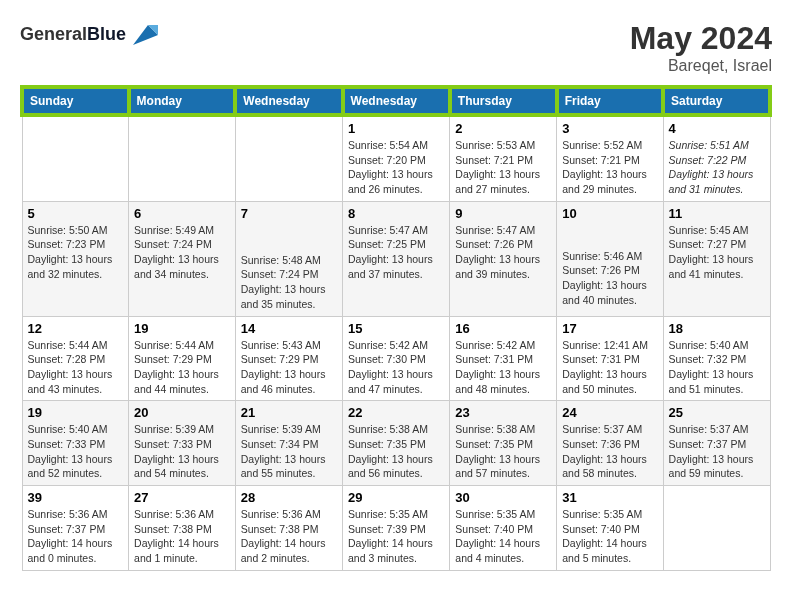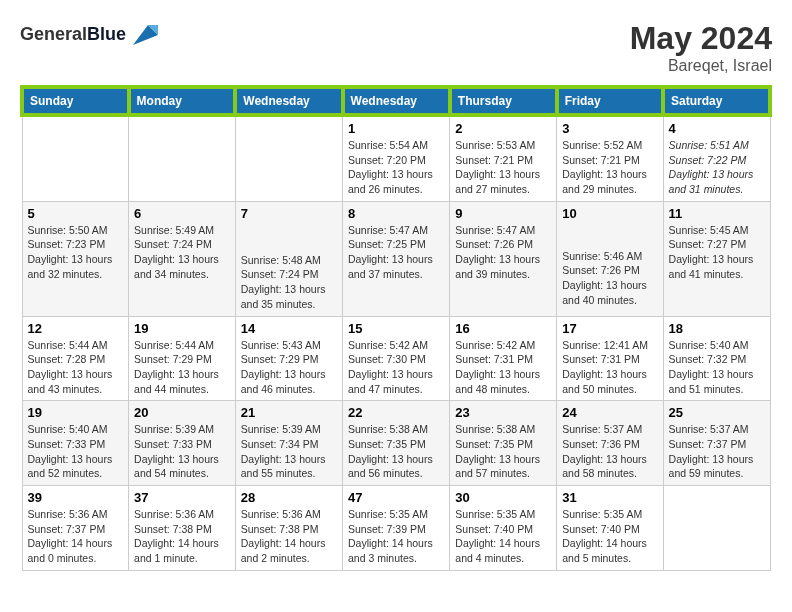--- a/index.html
+++ b/index.html
@@ -313,35 +313,35 @@
       </tr>
       <tr>
         <td>
           <span class="day-num">39</span>
           <div class="cell-info" style="white-space: pre-line;">Sunrise: 5:36 AM
 Sunset: 7:37 PM
 Daylight: 14 hours
 and 0 minutes.</div>
         </td>
         <td>
-          <span class="day-num">37</span>
+          <span class="day-num">27</span>
           <div class="cell-info" style="white-space: pre-line;">Sunrise: 5:36 AM
 Sunset: 7:38 PM
 Daylight: 14 hours
 and 1 minute.</div>
         </td>
         <td>
           <span class="day-num">28</span>
           <div class="cell-info" style="white-space: pre-line;">Sunrise: 5:36 AM
 Sunset: 7:38 PM
 Daylight: 14 hours
 and 2 minutes.</div>
         </td>
         <td>
-          <span class="day-num">47</span>
+          <span class="day-num">29</span>
           <div class="cell-info" style="white-space: pre-line;">Sunrise: 5:35 AM
 Sunset: 7:39 PM
 Daylight: 14 hours
 and 3 minutes.</div>
         </td>
         <td>
           <span class="day-num">30</span>
           <div class="cell-info" style="white-space: pre-line;">Sunrise: 5:35 AM
 Sunset: 7:40 PM
 Daylight: 14 hours

